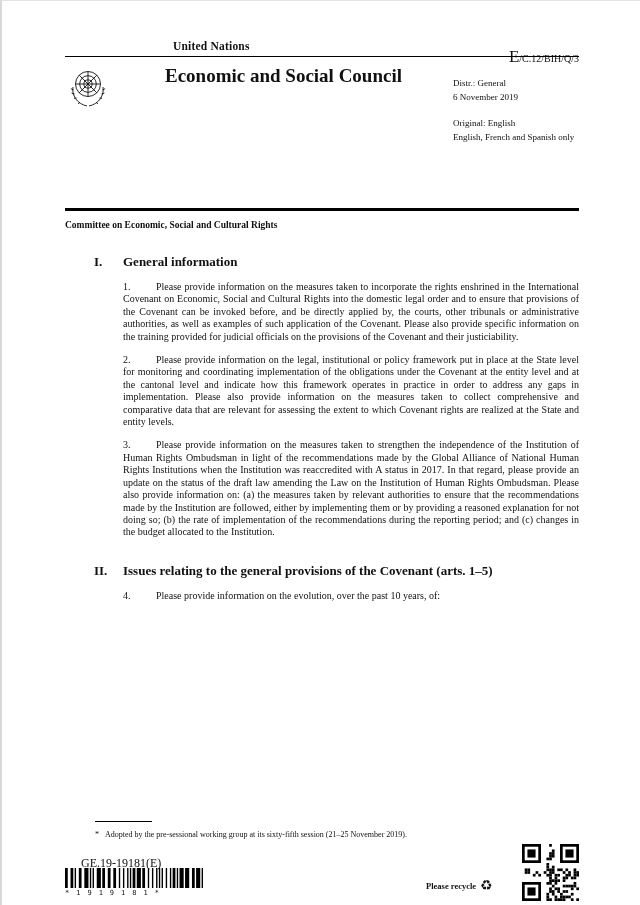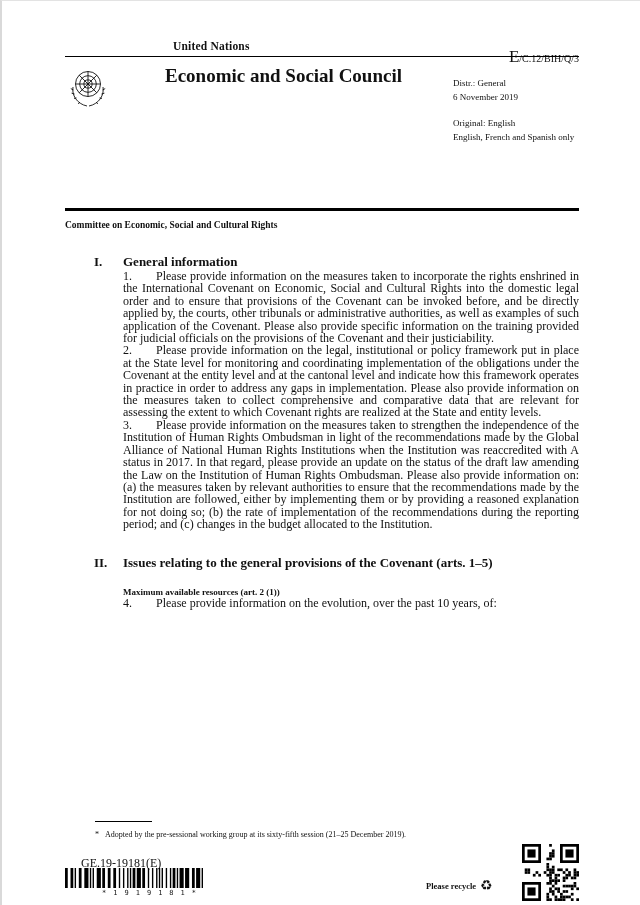--- a/index.html
+++ b/index.html
@@ -25,33 +25,33 @@
   .meta .block{margin-bottom:13px;margin-left:23px;}
   .thick-rule{position:absolute;left:63px;top:207px;width:514px;height:2.5px;background:#000;}
   
   .main{position:absolute;left:63px;top:219px;width:514px;}
   .committee{font-size:9.5px;font-weight:bold;margin:0;}
   .title{margin:17px 0 0 58px;font-size:13px;font-weight:bold;line-height:17px;max-width:440px;}
   .title sup{font-size:8px;}
   .sec{position:relative;margin:23px 0 0 0;padding-left:58px;font-size:13px;font-weight:bold;line-height:17px;}
   .sec .secnum{position:absolute;left:29px;top:0;}
   .sec .sectext{display:block;max-width:412px;}
-  .para{margin:0 0 0 58px;font-size:12px;line-height:12.4px;text-align:justify;}
+  .para{margin:11px 0 0 58px;font-size:10px;line-height:12.4px;text-align:justify;}
   .para .pnum{display:inline-block;width:33px;}
   .subheading{margin:16px 0 0 58px;font-size:9px;font-weight:bold;}
   
   .footnote{position:absolute;left:63px;top:820px;width:514px;font-size:8px;line-height:11px;}
   .fn-rule{width:57px;height:1px;background:#000;margin:0 0 7px 30px;}
   .fn-text{padding-left:30px;}
   .fn-text .fn-marker{display:inline-block;width:10px;}
   
   .ge{position:absolute;left:63px;top:855px;font-size:12px;margin-left:16px;}
   .barcode{position:absolute;left:63px;top:867px;width:138px;}
   .barcode svg{width:138px;height:20px;display:block;}
-  .barcode-digits{font-size:7px;letter-spacing:7px;text-align:right;margin-top:1px;font-family:"DejaVu Sans Mono",monospace;}
+  .barcode-digits{font-size:7px;letter-spacing:7px;text-align:left;margin-top:1px;font-family:"DejaVu Sans Mono",monospace;}
   .recycle{position:absolute;left:424px;top:878px;display:flex;align-items:center;gap:4px;}
   .recycle .label{font-size:8.5px;font-weight:bold;text-align:right;}
   .recycle .icon{font-size:14px;line-height:14px;}
   .qr{position:absolute;left:520px;top:843px;width:57px;height:57px;}
   .qr svg{width:57px;height:57px;display:block;}
   svg rect{fill:#000;}
 </style>
 </head>
 <body>
 
@@ -116,28 +116,27 @@
 
     <p class="para"><span class="pnum">2.</span><span>Please provide information on the legal, institutional or policy framework put in place at the State level for monitoring and coordinating implementation of the obligations under the Covenant at the entity level and at the cantonal level and indicate how this framework operates in practice in order to address any gaps in implementation. Please also provide information on the measures taken to collect comprehensive and comparative data that are relevant for assessing the extent to which Covenant rights are realized at the State and entity levels.</span></p>
 
     <p class="para"><span class="pnum">3.</span><span>Please provide information on the measures taken to strengthen the independence of the Institution of Human Rights Ombudsman in light of the recommendations made by the Global Alliance of National Human Rights Institutions when the Institution was reaccredited with A status in 2017. In that regard, please provide an update on the status of the draft law amending the Law on the Institution of Human Rights Ombudsman. Please also provide information on: (a) the measures taken by relevant authorities to ensure that the recommendations made by the Institution are followed, either by implementing them or by providing a reasoned explanation for not doing so; (b) the rate of implementation of the recommendations during the reporting period; and (c) changes in the budget allocated to the Institution.</span></p>
 
     <h2 class="sec">
       <span class="secnum">II.</span>
       <span class="sectext">Issues relating to the general provisions of the Covenant (arts. 1–5)</span>
     </h2>
 
-    <p class="subheading">Maximum available resources (art. 2 (1))</p>
 
     <p class="para"><span class="pnum">4.</span><span>Please provide information on the evolution, over the past 10 years, of:</span></p>
   </div>
 
   <div class="footnote">
     <div class="fn-rule"></div>
-    <div class="fn-text"><span class="fn-marker">*</span><span>Adopted by the pre-sessional working group at its sixty-fifth session (21–25 December 2019).</span></div>
+    <div class="fn-text"><span class="fn-marker">*</span><span>Adopted by the pre-sessional working group at its sixty-fifth session (21–25 November 2019).</span></div>
   </div>
 
   <div class="ge">GE.19-19181(E)</div>
 
   <div class="barcode">
     <svg viewBox="0 0 100 100" preserveAspectRatio="none">
         <rect x="0" y="0" width="2" height="100"></rect>
         <rect x="4" y="0" width="2" height="100"></rect>
         <rect x="7" y="0" width="1" height="100"></rect>
         <rect x="10" y="0" width="2" height="100"></rect>

